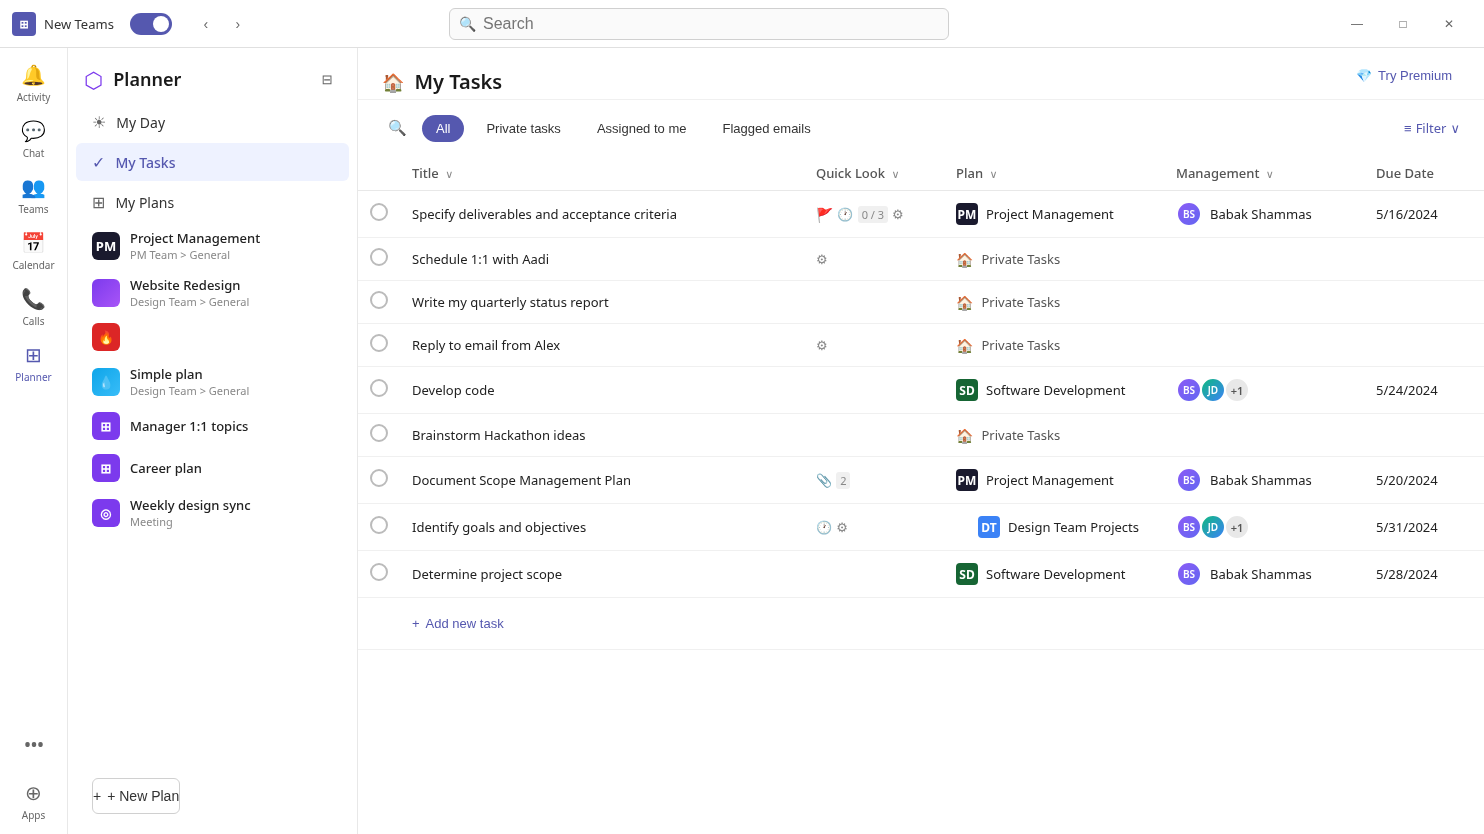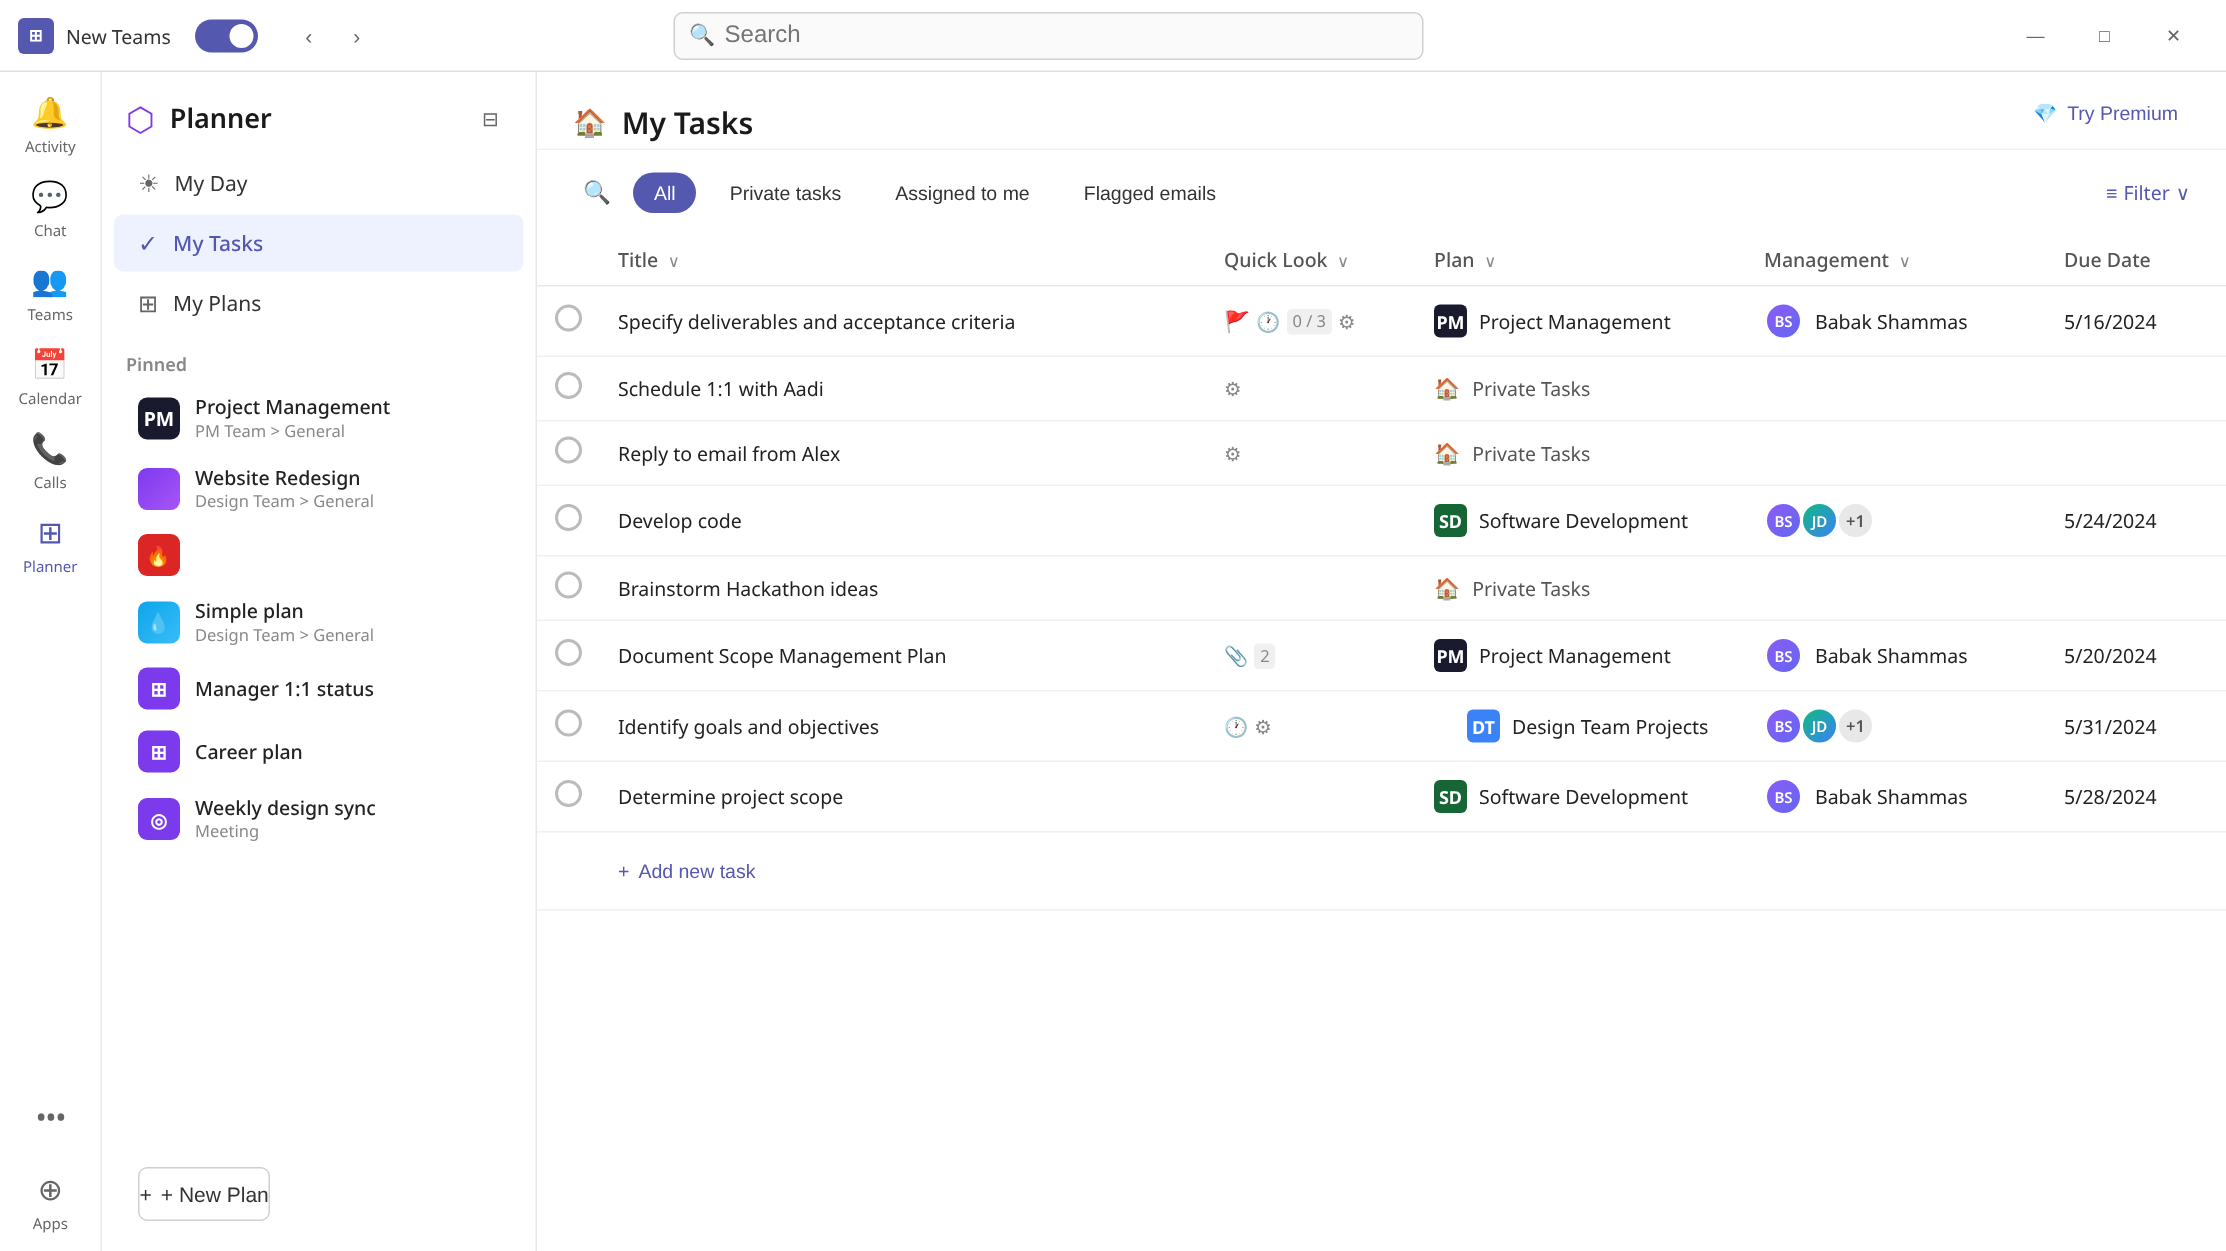--- a/index.html
+++ b/index.html
@@ -361,21 +361,20 @@
     </div>
     <div class="sidebar-nav-item active">
       <span class="nav-icon" style="color:#5558af;">✓</span>
       <span>My Tasks</span>
     </div>
     <div class="sidebar-nav-item">
       <span class="nav-icon">⊞</span>
       <span>My Plans</span>
     </div>
 
-    <div class="sidebar-section-label">Pinned</div>
 
     <div class="pinned-item">
       <div class="pinned-icon" style="background:#1a1a2e;">PM</div>
       <div class="pinned-text">
         <span class="pinned-name">Project Management</span>
         <span class="pinned-sub">PM Team &gt; General</span>
       </div>
     </div>
     <div class="pinned-item">
       <div class="pinned-icon" style="background:linear-gradient(135deg,#7c3aed,#a855f7);"></div>
@@ -390,21 +389,21 @@
     <div class="pinned-item">
       <div class="pinned-icon" style="background:linear-gradient(135deg,#0ea5e9,#38bdf8);">💧</div>
       <div class="pinned-text">
         <span class="pinned-name">Simple plan</span>
         <span class="pinned-sub">Design Team &gt; General</span>
       </div>
     </div>
     <div class="pinned-item">
       <div class="pinned-icon" style="background:#7c3aed;">⊞</div>
       <div class="pinned-text">
-        <span class="pinned-name">Manager 1:1 status</span>
+        <span class="pinned-name">Manager 1:1 topics</span>
       </div>
     </div>
     <div class="pinned-item">
       <div class="pinned-icon" style="background:#7c3aed;">⊞</div>
       <div class="pinned-text">
         <span class="pinned-name">Career plan</span>
       </div>
     </div>
     <div class="pinned-item">
       <div class="pinned-icon" style="background:#7c3aed;">◎</div>
@@ -514,20 +513,33 @@
             <td>
               <div class="private-tasks-cell">
                 <span class="private-icon">🏠</span>
                 <span>Private Tasks</span>
               </div>
             </td>
             <td></td>
             <td></td>
           </tr>
 
+          <tr>
+            <td><span class="task-checkbox"></span></td>
+            <td>Write my quarterly status report</td>
+            <td></td>
+            <td>
+              <div class="private-tasks-cell">
+                <span class="private-icon">🏠</span>
+                <span>Private Tasks</span>
+              </div>
+            </td>
+            <td></td>
+            <td></td>
+          </tr>
 
           <tr>
             <td><span class="task-checkbox"></span></td>
             <td>Reply to email from Alex</td>
             <td>
               <div class="quick-look-icons">
                 <span class="ql-icon">⚙</span>
               </div>
             </td>
             <td>

